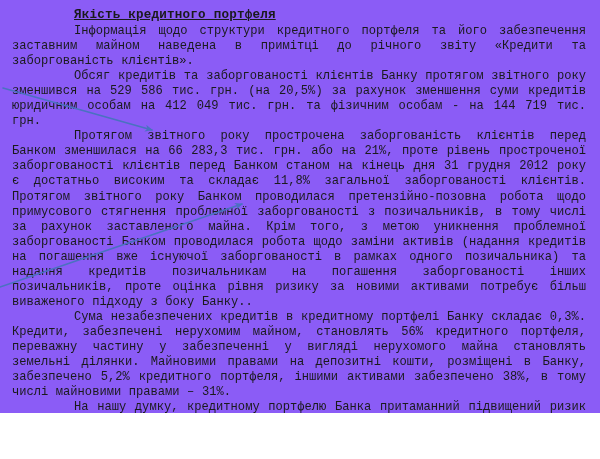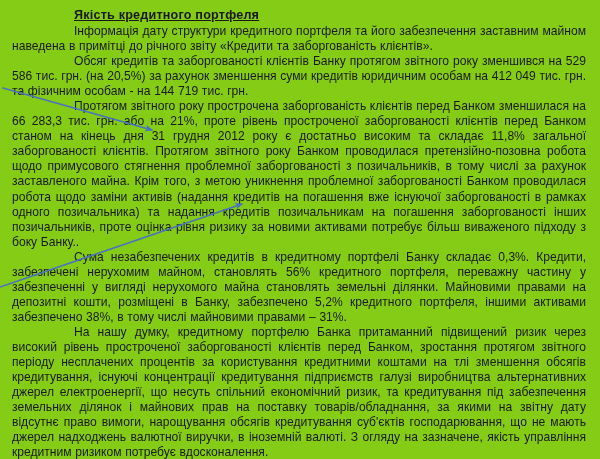--- a/index.html
+++ b/index.html
@@ -3,24 +3,24 @@
 <meta charset="utf-8">
 <style>
   html, body {
     margin: 0;
     padding: 0;
     background: #ffffff;
   }
   .page {
     position: relative;
     width: 600px;
-    height: 459px;
-    background: #84cc16;
+    height: 413px;
+    background: #8b5cf6;
     overflow: hidden;
-    font-family: Liberation Sans, sans-serif;
+    font-family: Liberation Mono, monospace;
   }
   .doc {
     position: absolute;
     left: 12px;
     top: 8px;
     width: 574px;
     color: #1a1a1c;
   }
   .title {
     font-size: 12.6px;
@@ -51,21 +51,21 @@
     stroke-width: 1.6;
     stroke-linecap: round;
   }
 </style>
 </head>
 <body>
 
 <div class="page">
   <div class="doc">
     <h1 class="title">Якість кредитного портфеля</h1>
-    <p class="para">Інформація дату структури кредитного портфеля та його забезпечення заставним майном наведена в примітці до річного звіту «Кредити та заборгованість клієнтів».</p>
+    <p class="para">Інформація щодо структури кредитного портфеля та його забезпечення заставним майном наведена в примітці до річного звіту «Кредити та заборгованість клієнтів».</p>
     <p class="para">Обсяг кредитів та заборгованості клієнтів Банку протягом звітного року зменшився на 529 586 тис. грн. (на 20,5%) за рахунок зменшення суми кредитів юридичним особам на 412 049 тис. грн. та фізичним особам - на 144 719 тис. грн.</p>
     <p class="para">Протягом звітного року прострочена заборгованість клієнтів перед Банком зменшилася на 66 283,3 тис. грн. або на 21%, проте рівень простроченої заборгованості клієнтів перед Банком станом на кінець дня 31 грудня 2012 року є достатньо високим та складає 11,8% загальної заборгованості клієнтів. Протягом звітного року Банком проводилася претензійно-позовна робота щодо примусового стягнення проблемної заборгованості з позичальників, в тому числі за рахунок заставленого майна. Крім того, з метою уникнення проблемної заборгованості Банком проводилася робота щодо заміни активів (надання кредитів на погашення вже існуючої заборгованості в рамках одного позичальника) та надання кредитів позичальникам на погашення заборгованості інших позичальників, проте оцінка рівня ризику за новими активами потребує більш виваженого підходу з боку Банку..</p>
     <p class="para">Сума незабезпечених кредитів в кредитному портфелі Банку складає 0,3%. Кредити, забезпечені нерухомим майном, становлять 56% кредитного портфеля, переважну частину у забезпеченні у вигляді нерухомого майна становлять земельні ділянки. Майновими правами на депозитні кошти, розміщені в Банку, забезпечено 5,2% кредитного портфеля, іншими активами забезпечено 38%, в тому числі майновими правами – 31%.</p>
     <p class="para">На нашу думку, кредитному портфелю Банка притаманний підвищений ризик через високий рівень простроченої заборгованості клієнтів перед Банком, зростання протягом звітного періоду несплачених процентів за користування кредитними коштами на тлі зменшення обсягів кредитування, існуючі концентрації кредитування підприємств галузі виробництва альтернативних джерел електроенергії, що несуть спільний економічний ризик, та кредитування під забезпечення земельних ділянок і майнових прав на поставку товарів/обладнання, за якими на звітну дату відсутнє право вимоги, нарощування обсягів кредитування суб'єктів господарювання, що не мають джерел надходжень валютної виручки, в іноземній валюті. З огляду на зазначене, якість управління кредитним ризиком потребує вдосконалення.</p>
   </div>
 
   <svg class="ink-overlay" viewBox="0 0 600 459" xmlns="http://www.w3.org/2000/svg">
     <defs>
       <marker id="ah" class="ink-fill" markerWidth="9" markerHeight="8" refX="7" refY="3.5" orient="auto" markerUnits="userSpaceOnUse">
         <path d="M0,0 L8,3.5 L0,7 L2.2,3.5 Z" fill="#4a72c0"></path>

